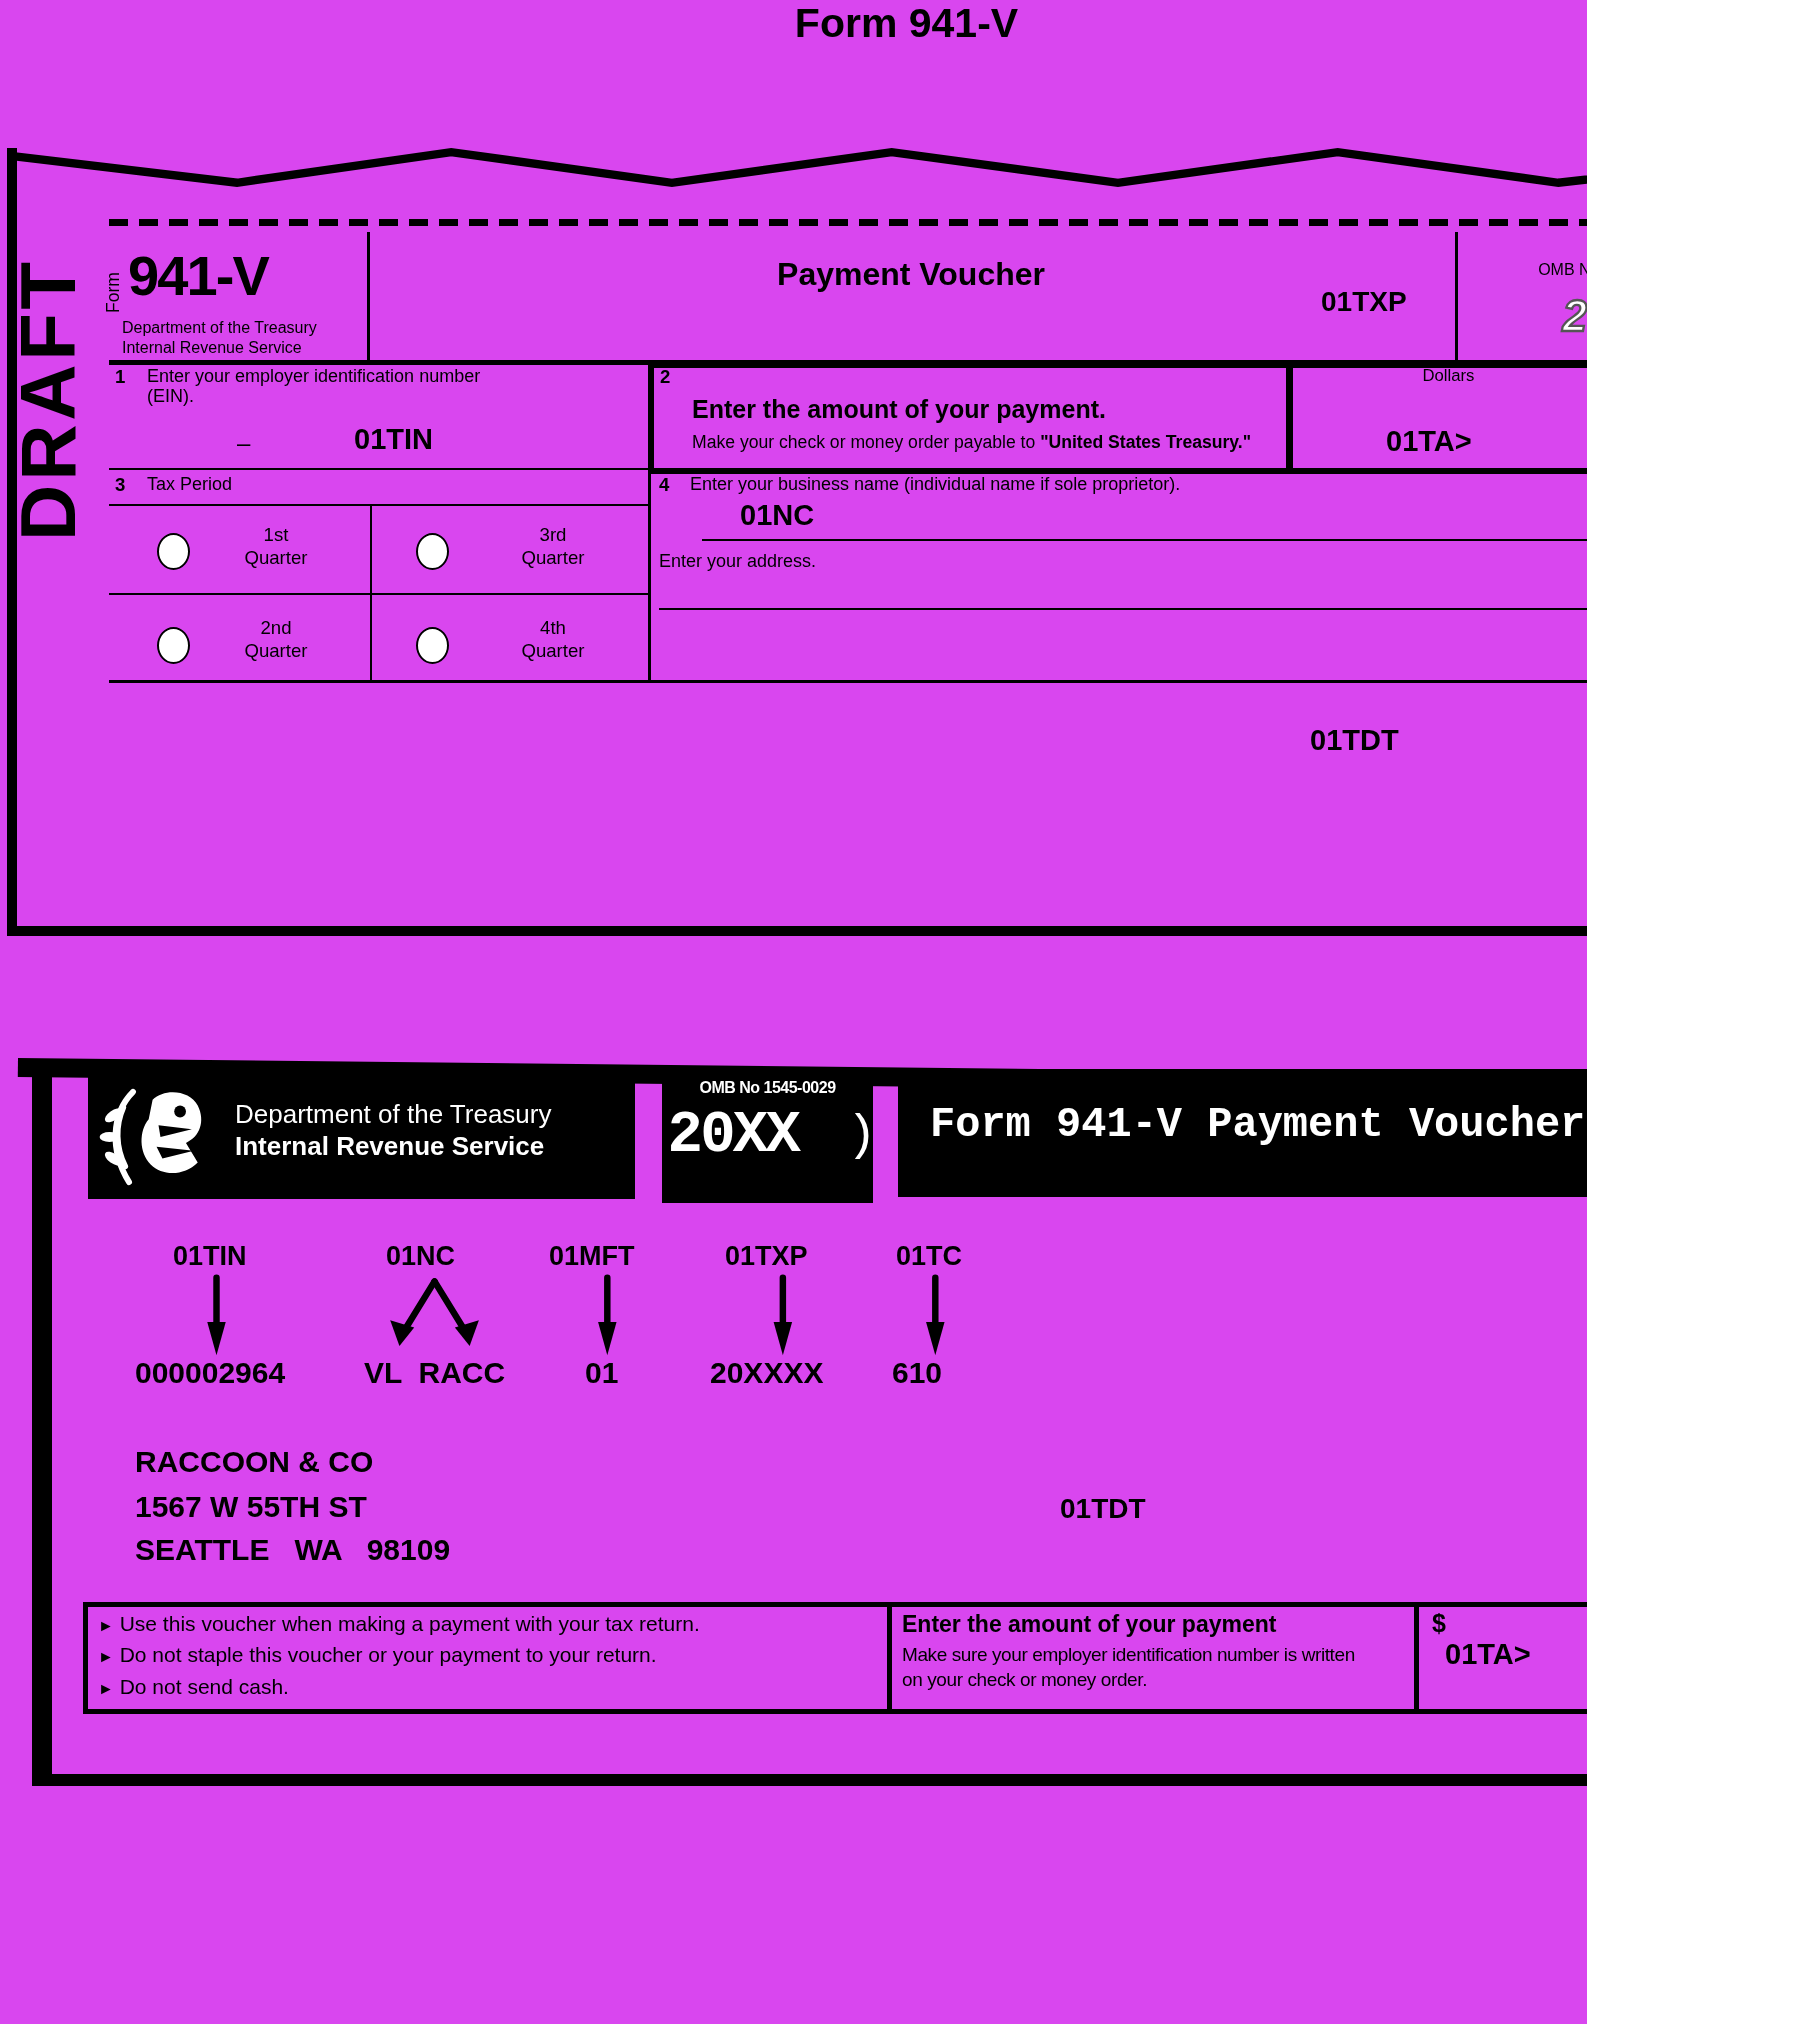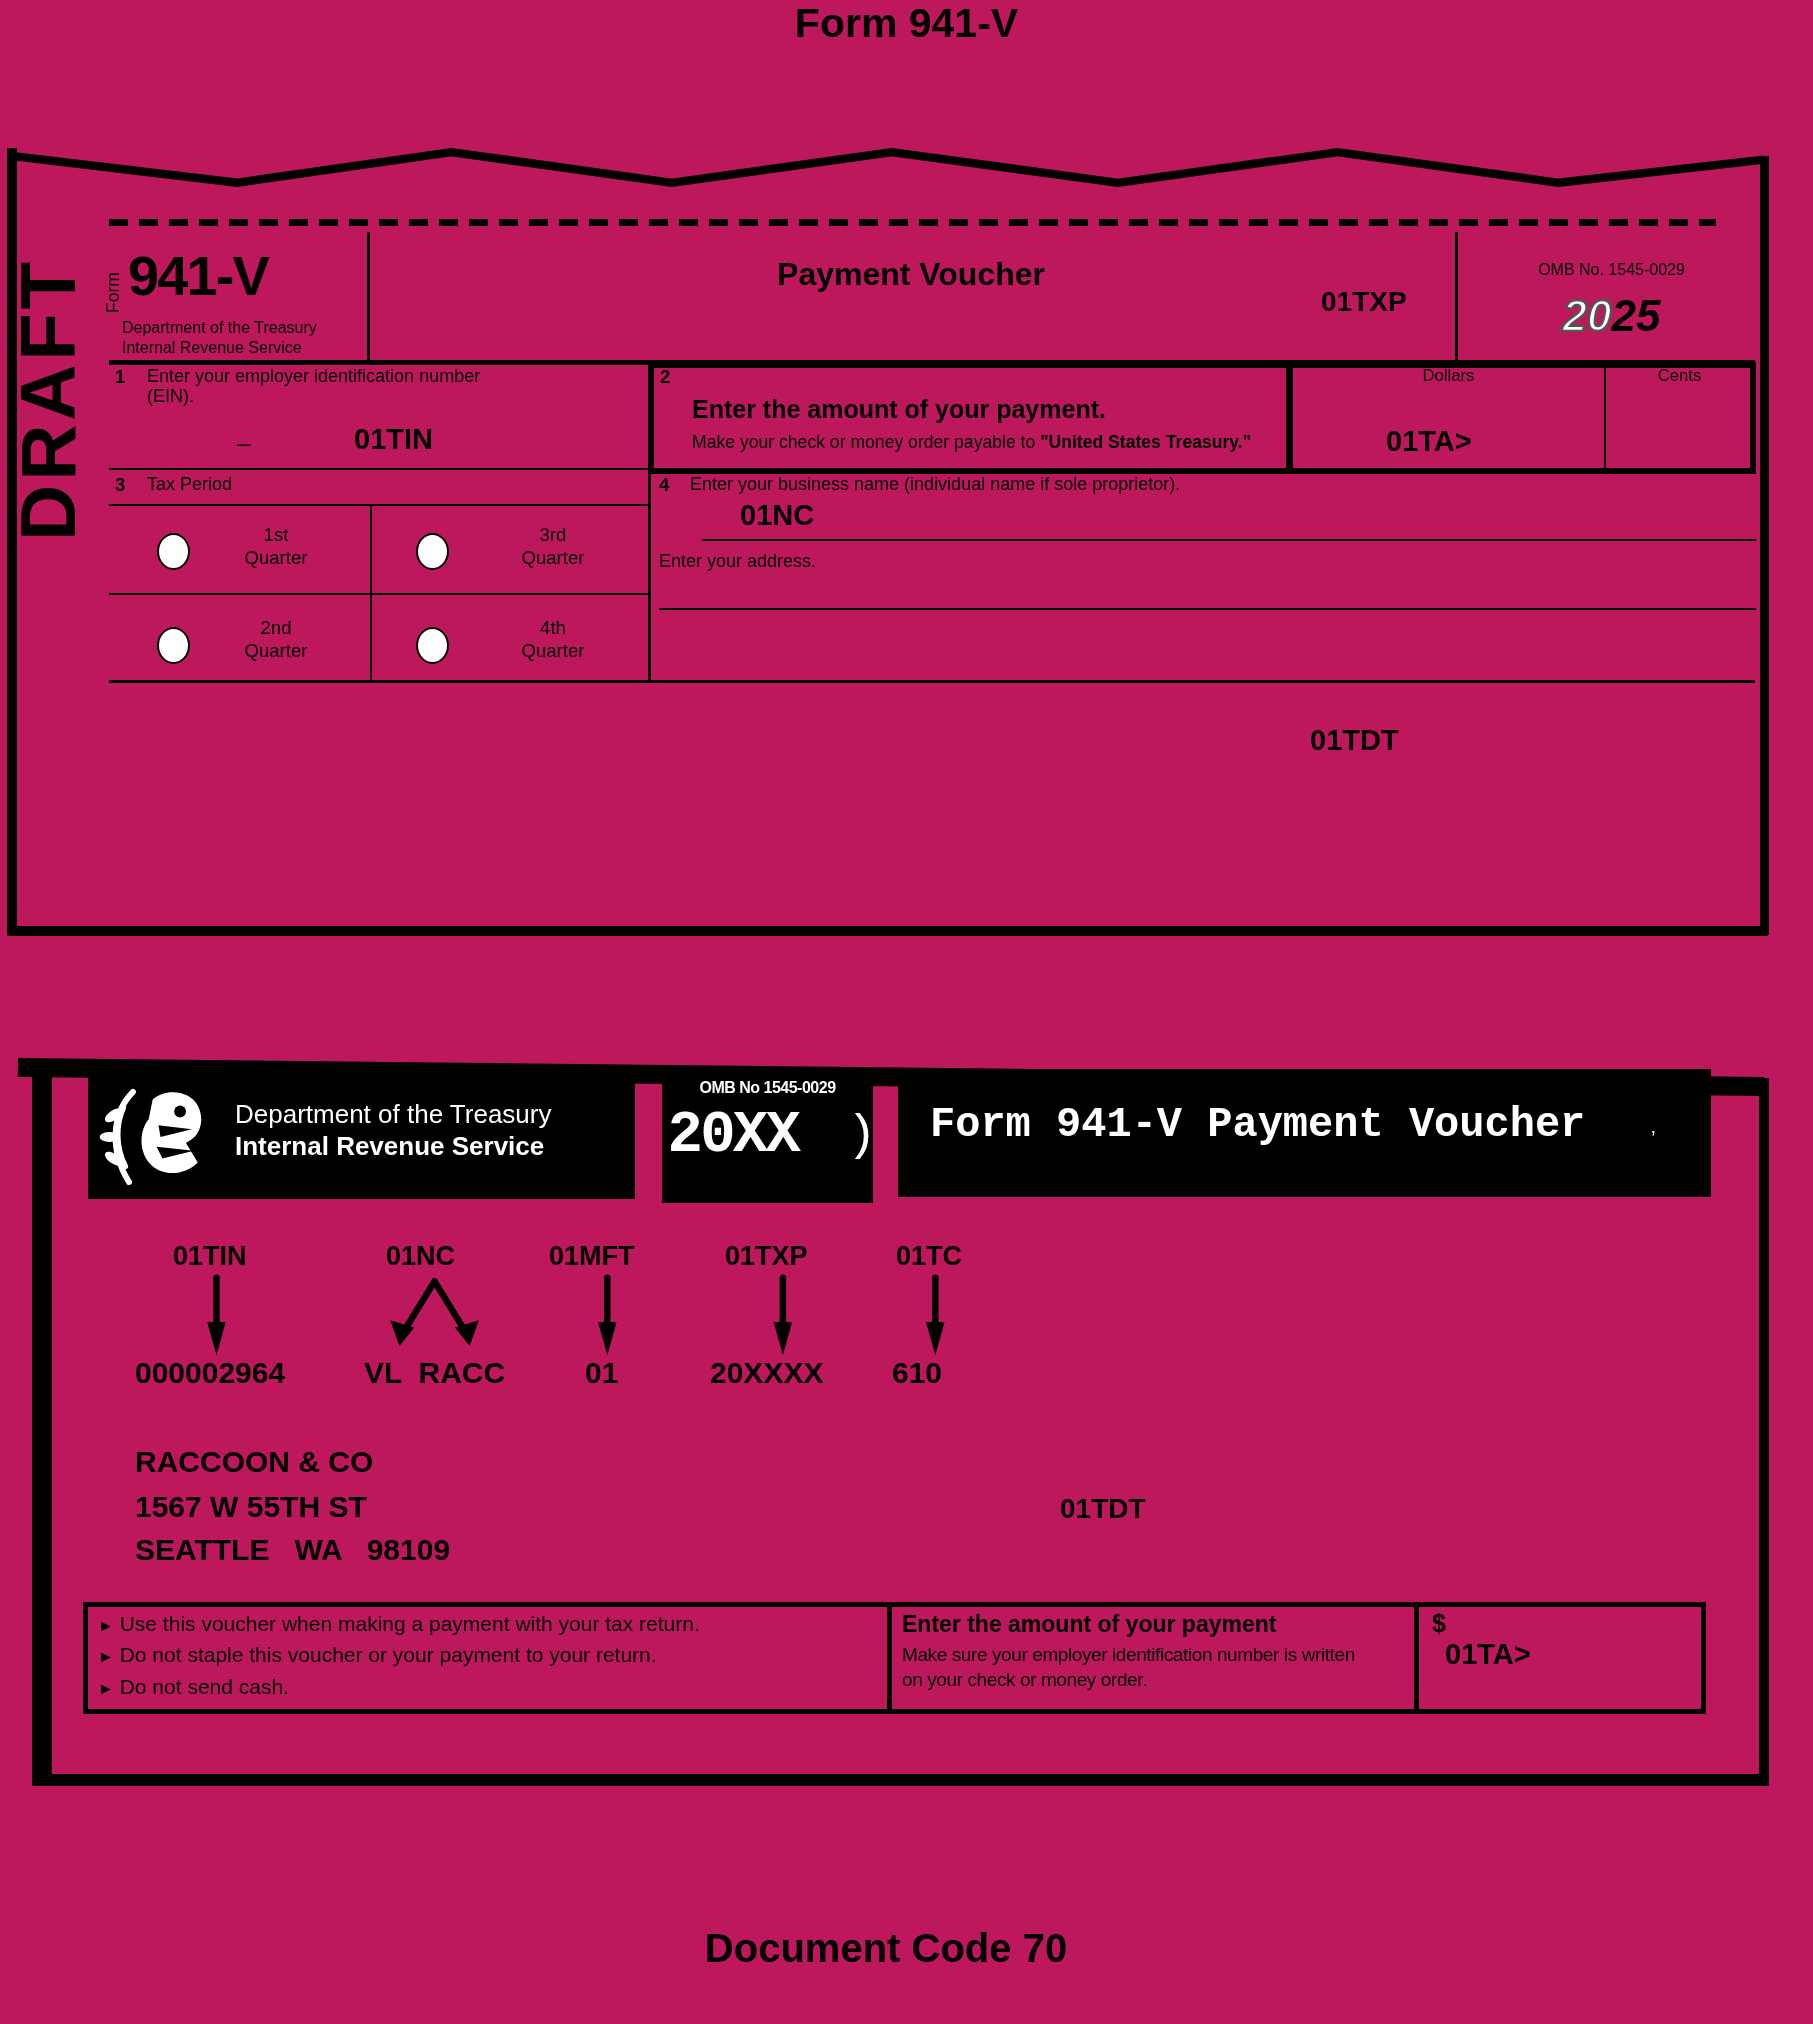--- a/index.html
+++ b/index.html
@@ -1,16 +1,16 @@
 <!DOCTYPE html>
 <html style="font-size:15px"><head>
 <meta charset="utf-8">
 <style>
   html,body{margin:0;padding:0;background:#fff;}
-  .page{position:relative;width:1813px;height:2025px;background:#be185d;color:#000;
+  .page{position:relative;width:1587px;height:2025px;background:#d946ef;color:#000;
         font-family:"Liberation Sans", sans-serif;overflow:hidden;}
   .abs{position:absolute;}
   .b{font-weight:bold;}
   .ctr{text-align:center;}
   .line{position:absolute;background:#000;}
   .blackbox{position:absolute;background:#000;color:#fff;}
   .serif{font-family:Liberation Mono, monospace;}
   .rot270{transform:rotate(-90deg);}
   .radio{position:absolute;width:33px;height:37px;border:2.8px solid #000;border-radius:50%;background:#fff;box-sizing:border-box;}
   .pre{white-space:pre;}
@@ -203,16 +203,15 @@
       <span style="font-size:16px;">►</span>
       <span>Do not send cash.</span>
     </div>
   </div>
 
   <div class="abs b" style="left:902px;top:1611px;font-size:23px;">Enter the amount of your payment</div>
   <div class="abs" style="left:902px;top:1642px;width:464px;font-size:19px;line-height:25px;letter-spacing:-0.4px;">Make sure your employer identification number is written on your check or money order.</div>
   <div class="abs b" style="left:1432px;top:1609px;font-size:25px;">$</div>
   <div class="abs b" style="left:1445px;top:1638px;font-size:29px;">01TA&gt;</div>
 
-  <div class="abs ctr b" style="left:0;top:1926px;width:1772px;font-size:40px;">Document Code 70</div>
 
 </div>
 
 
 </body></html>

